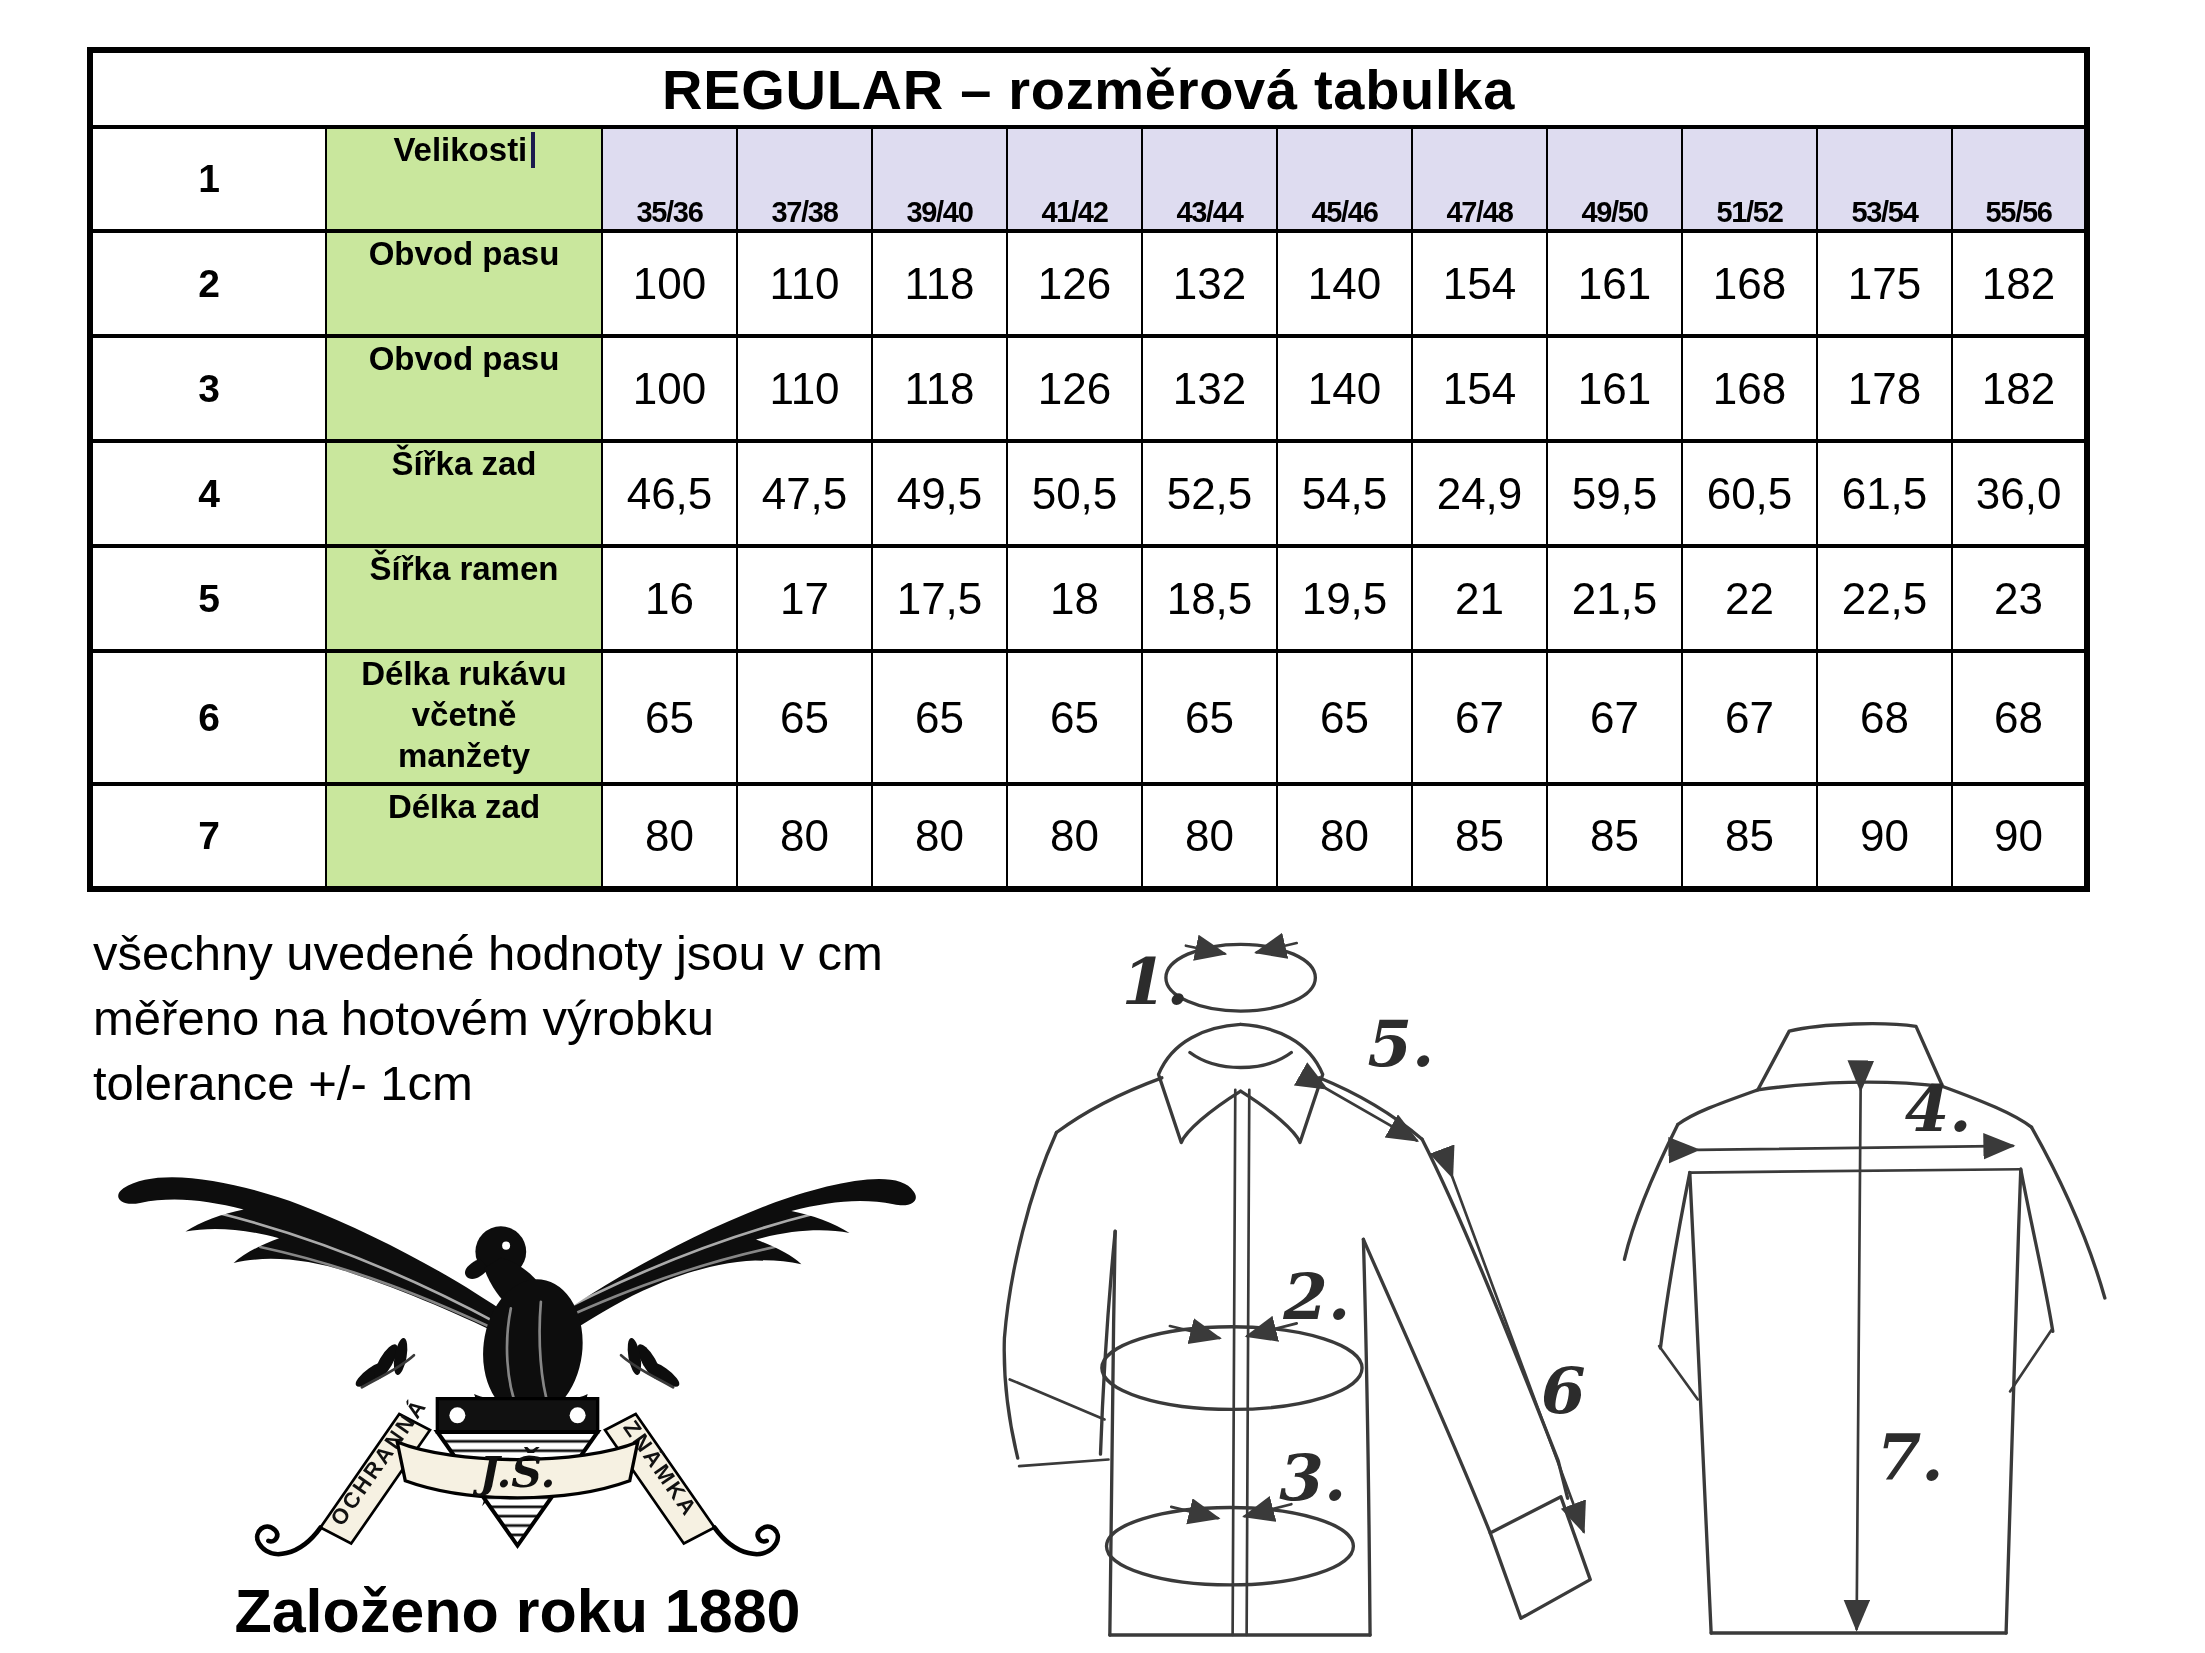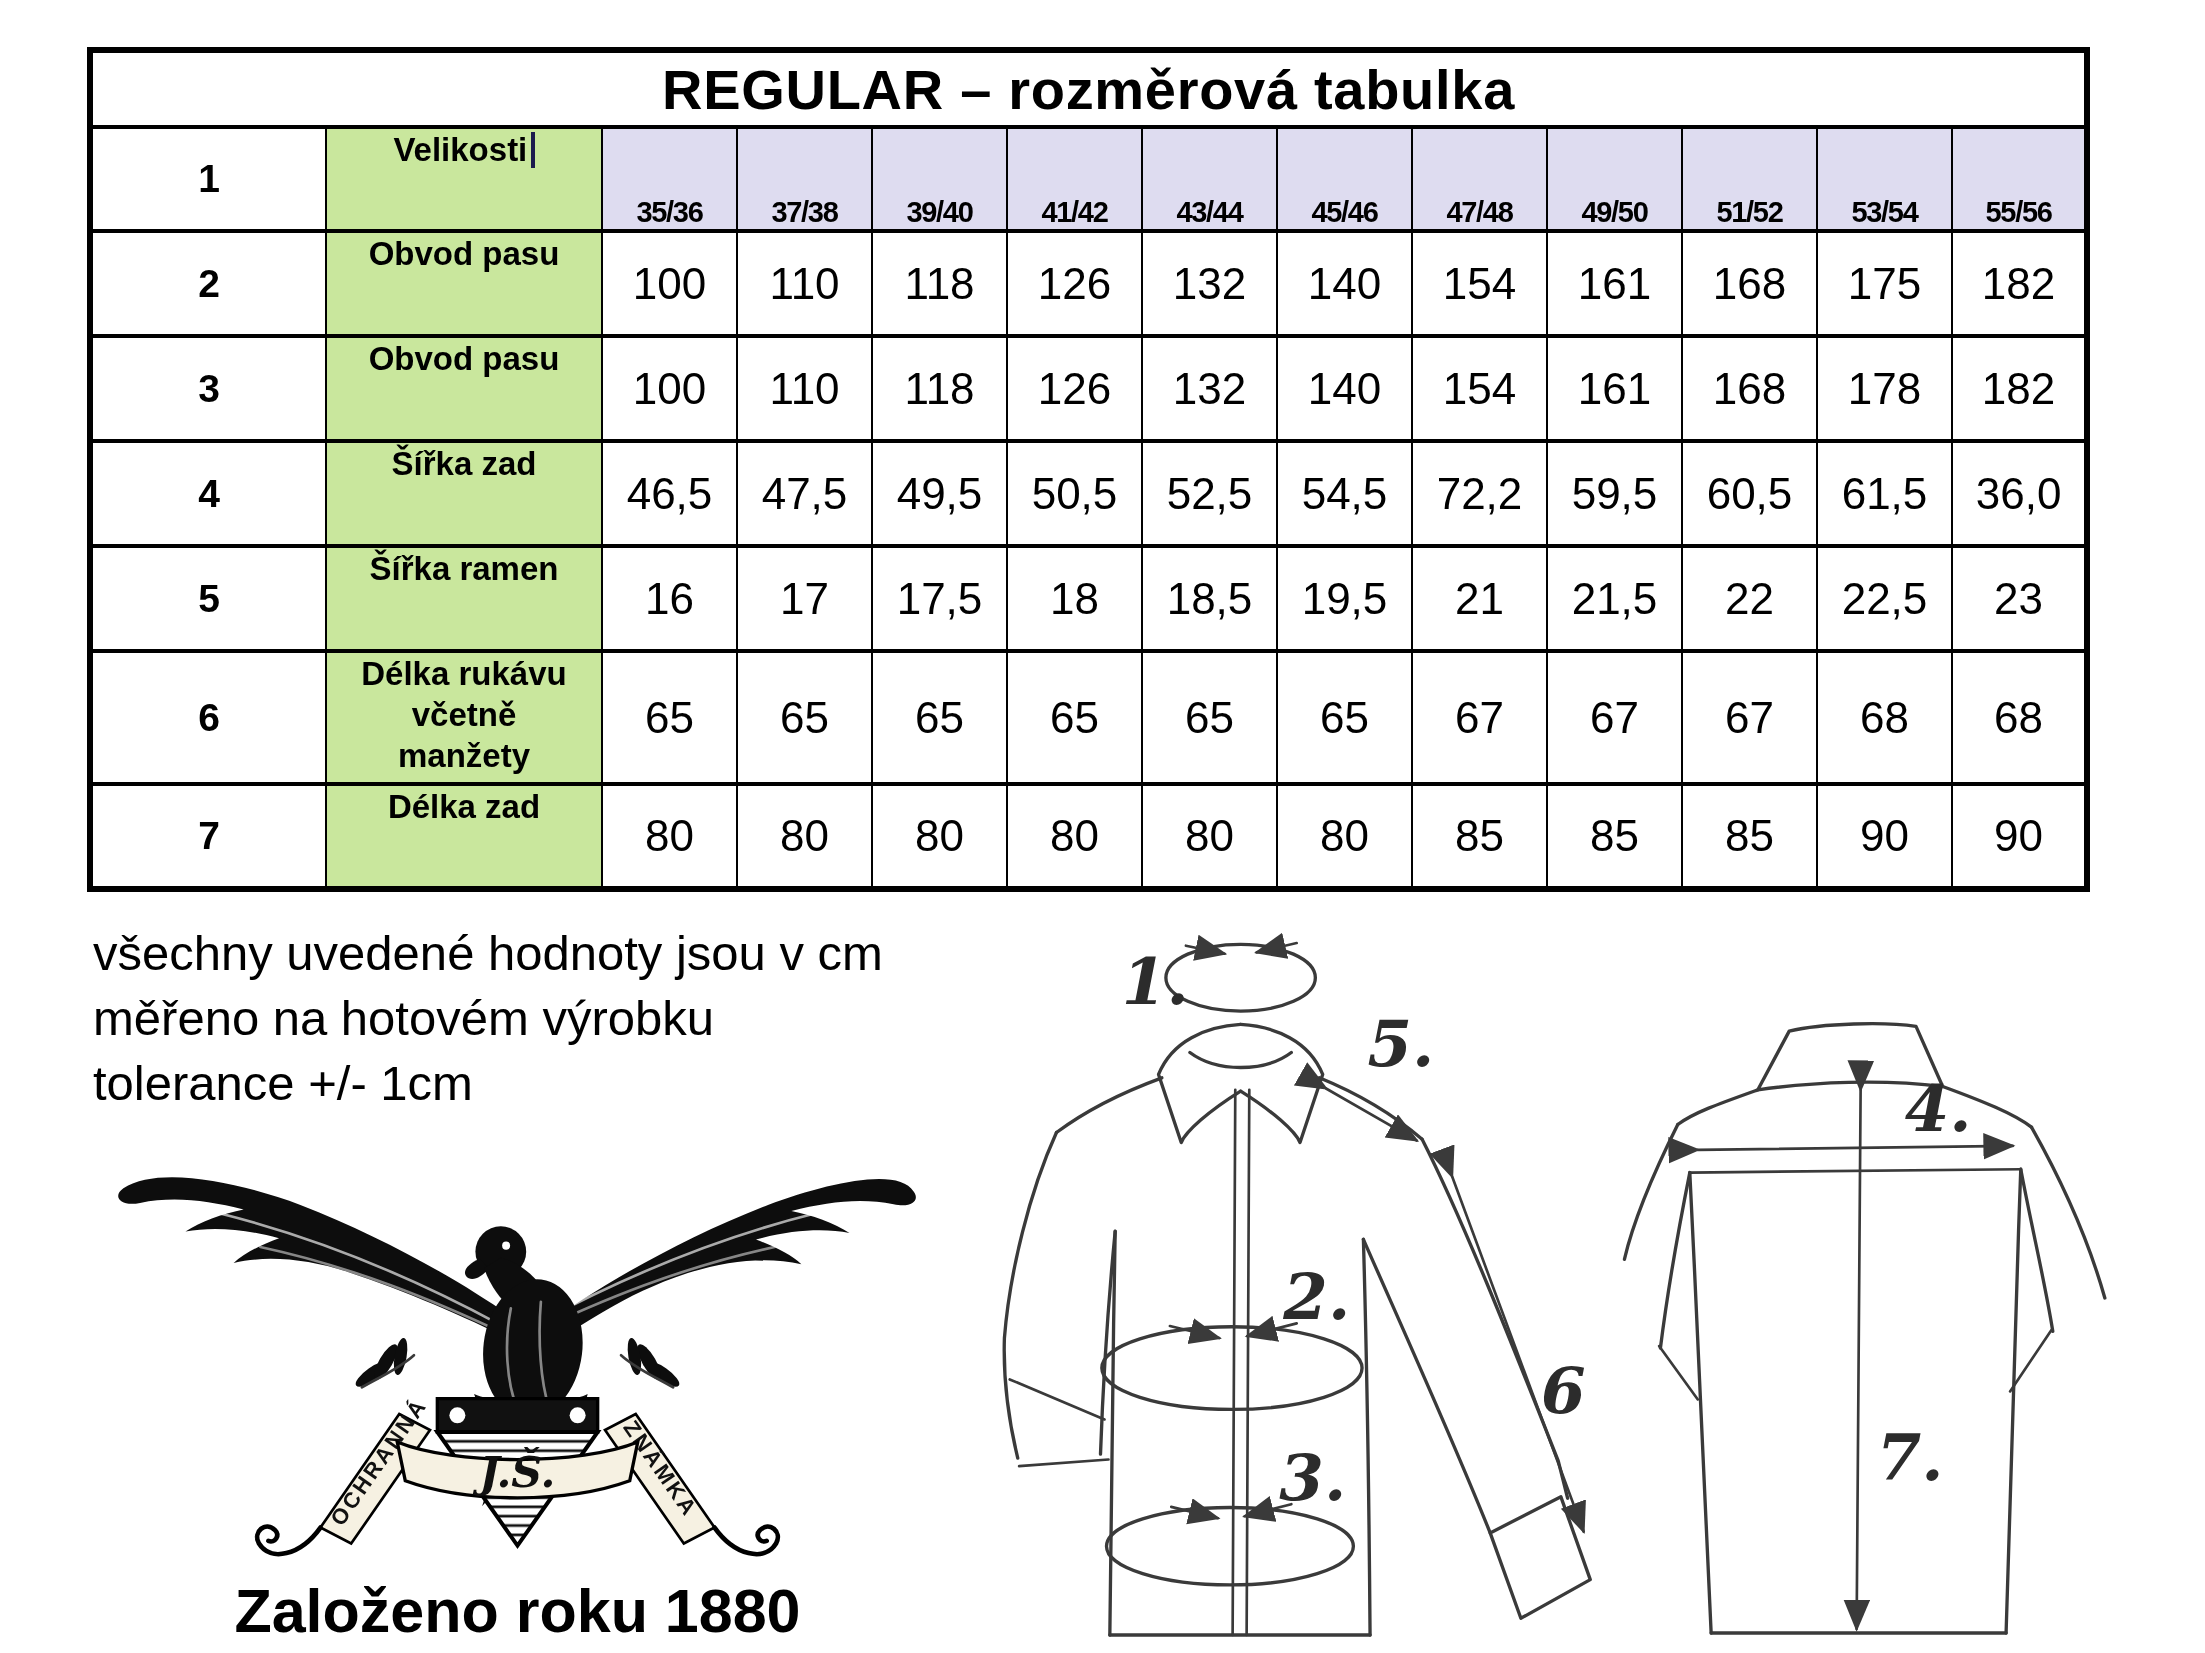--- a/index.html
+++ b/index.html
@@ -117,21 +117,21 @@
     </tr>
     <tr class="h-std">
       <td class="idx">4</td>
       <th class="lbl">Šířka zad</th>
       <td class="val">46,5</td>
       <td class="val">47,5</td>
       <td class="val">49,5</td>
       <td class="val">50,5</td>
       <td class="val">52,5</td>
       <td class="val">54,5</td>
-      <td class="val">72,2</td>
+      <td class="val">24,9</td>
       <td class="val">59,5</td>
       <td class="val">60,5</td>
       <td class="val">61,5</td>
       <td class="val">36,0</td>
     </tr>
     <tr class="h-std">
       <td class="idx">5</td>
       <th class="lbl">Šířka ramen</th>
       <td class="val">16</td>
       <td class="val">17</td>

